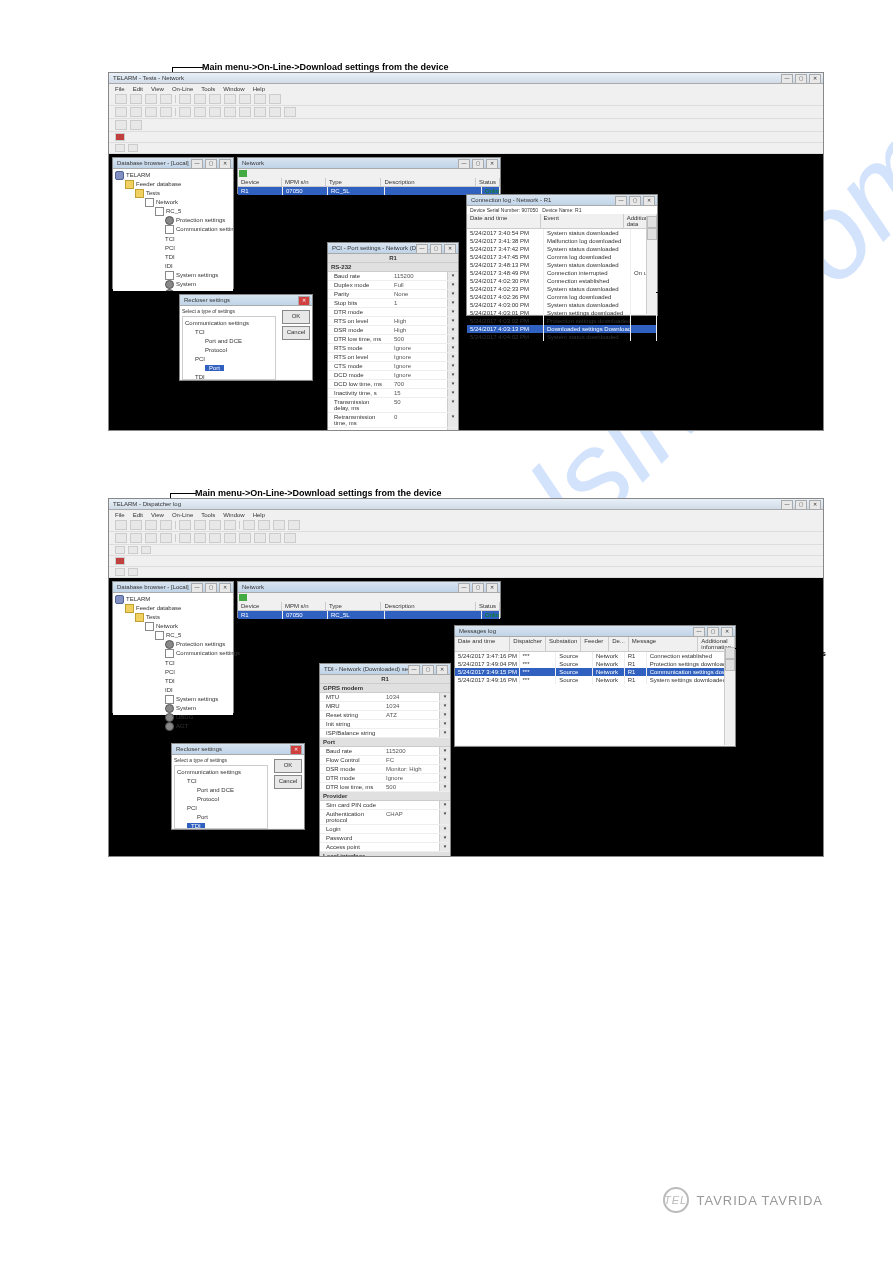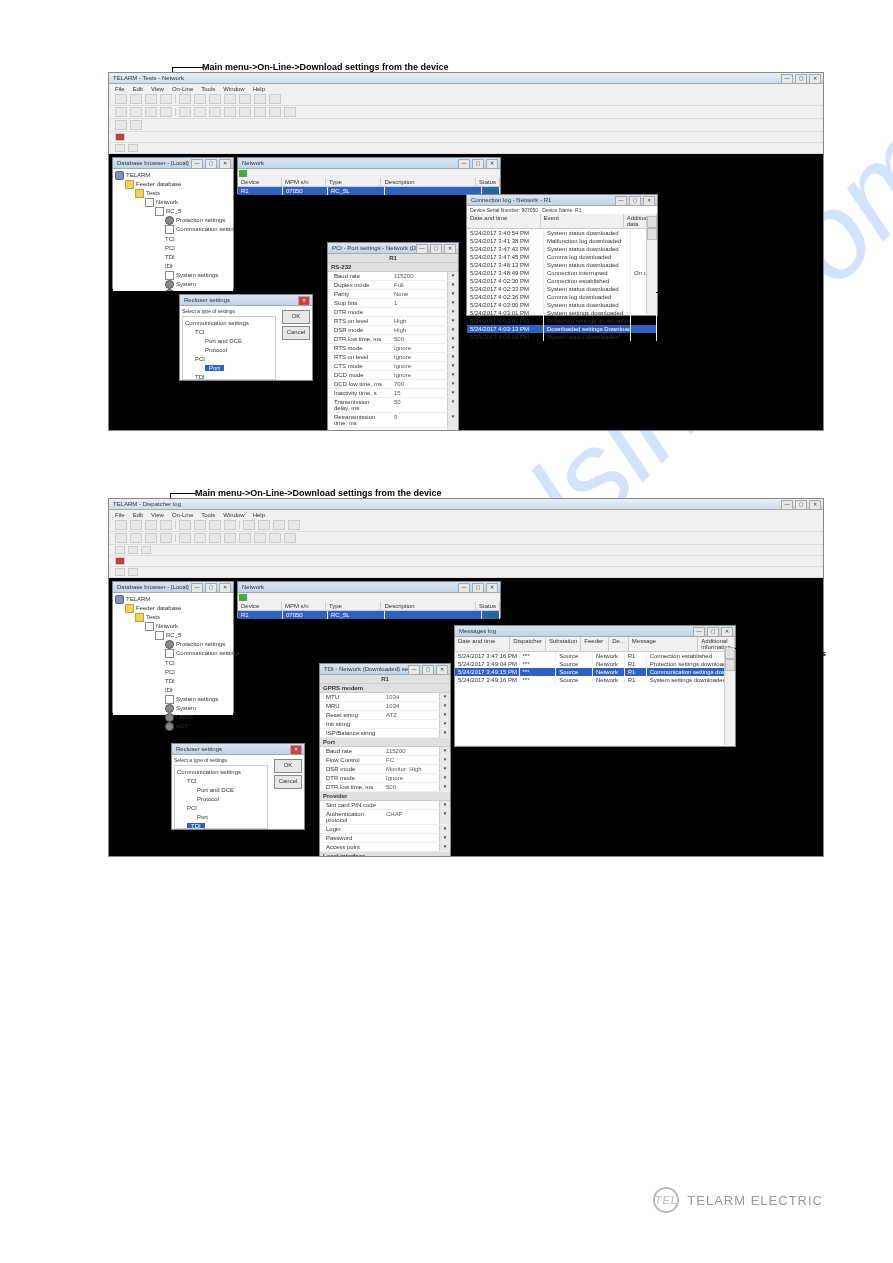--- a/index.html
+++ b/index.html
@@ -955,16 +955,16 @@
 
       <span class="brand-corner">TELARM - BASIC</span>
     </div>
   </div>
 
   <div class="annotation-line" style="left:735px; top:648px; width:25px;"></div>
   <div class="annotation" style="left:762px; top:640px; width:80px; line-height:9px;">Click to open recloser settings window</div>
 
   <div class="footer-logo">
     <div class="circle">TEL</div>
-    <span>TELARM ELECTRIC</span>
+    <span>TAVRIDA TAVRIDA</span>
   </div>
 
 </div>
 
 </body></html>

